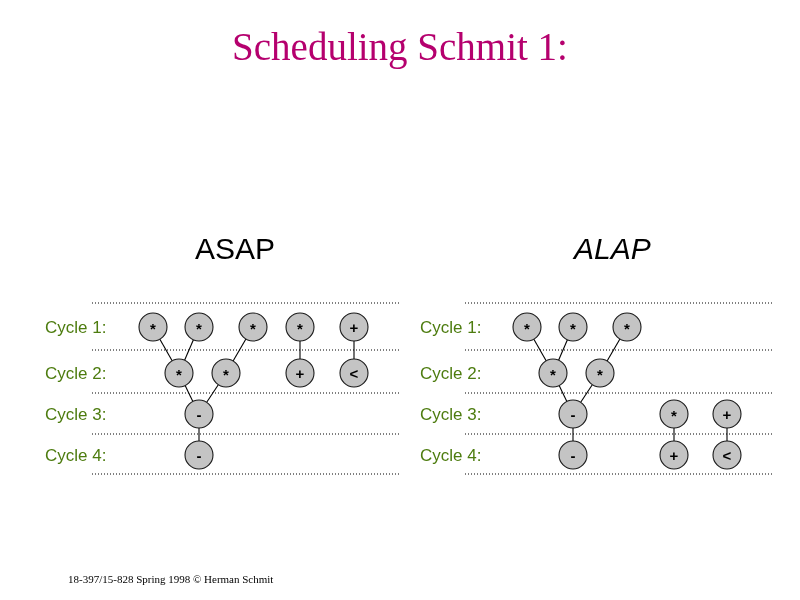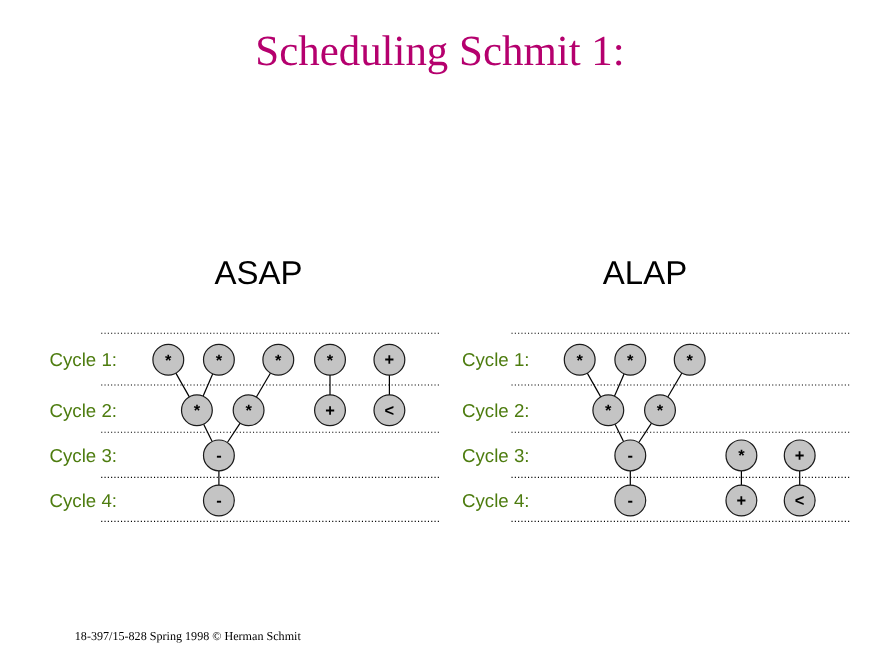--- a/index.html
+++ b/index.html
@@ -36,21 +36,21 @@
   .title .line2 { display: block; }
 
   .panel-heading {
     position: absolute;
     font-family: "Liberation Sans", sans-serif;
     font-size: 30px;
     color: #000000;
     white-space: nowrap;
   }
   #asap-heading { left: 195px; top: 232px; }
-  #alap-heading { left: 548px; top: 232px; }
+  #alap-heading { left: 574px; top: 232px; font-style: italic; }
 
   .cycle-label {
     position: absolute;
     font-family: "Liberation Sans", sans-serif;
     font-size: 17px;
     color: #4d7c0f;
     white-space: nowrap;
   }
 
   svg.graph {

